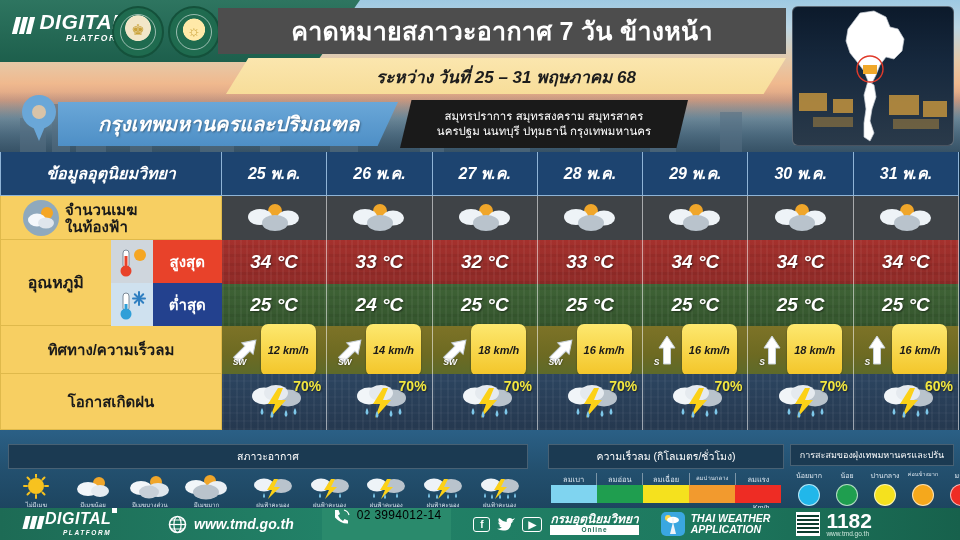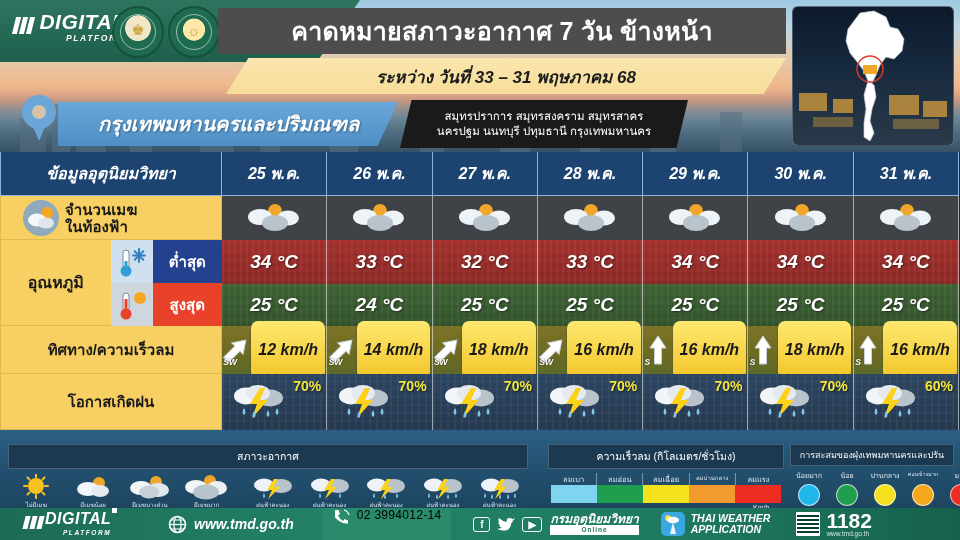--- a/index.html
+++ b/index.html
@@ -148,26 +148,26 @@
   .ti-tag.hot { background:#e8422a; }
   .ti-tag.cold { background:#23418e; }
 
   
   .row-wind { top:130px; height:48px; }
   .row-wind .cell { background:linear-gradient(180deg,#7d7327 0%,#6d6a22 60%,#5d6a2a 100%); gap:2px; }
   .windarrow { position:relative; width:26px; height:34px; flex:none; }
   .wdir { position:absolute; left:0; bottom:0; color:#fff; font-size:8.5px; font-weight:bold;
     font-style:italic; text-shadow:0 0 2px rgba(0,0,0,.6); }
   .wpill { background:linear-gradient(180deg,#fde86f 0%,#f3c528 100%); border-radius:7px;
-    padding:20px 7px; color:#1a1a1a; font-size:16px; font-weight:bold; font-style:italic;
+    padding:20px 7px; color:#1a1a1a; font-size:11px; font-weight:bold; font-style:italic;
     box-shadow:0 1px 2px rgba(0,0,0,.35); white-space:nowrap; }
 
   
   .row-rain { top:178px; height:56px; }
-  .row-rain .cell { background:linear-gradient(180deg,#2c4560 0%,#25384f 100%); justify-content:flex-start;text-decoration:underline; }
+  .row-rain .cell { background:linear-gradient(180deg,#2c4560 0%,#25384f 100%); justify-content:center;text-decoration:underline; }
   .rain-tex { position:absolute; inset:0; opacity:.35;
     background:repeating-linear-gradient(90deg, rgba(255,255,255,.12) 0 2px, transparent 2px 7px),
                repeating-linear-gradient(0deg, rgba(255,255,255,.07) 0 2px, transparent 2px 8px); }
   .storm { position:relative; margin-left:6px; }
   .rpct { position:absolute; right:5px; top:4px; color:#f3e73f; font-size:14px; font-weight:bold;
     text-shadow:1px 1px 2px rgba(0,0,0,.6); }
 
   
   .legend { position:absolute; left:0; top:430px; width:960px; height:78px;
     background:linear-gradient(180deg,#2b6086 0%,#23506f 50%,#1d4560 100%); }
@@ -250,21 +250,21 @@
     </div>
     <div class="seal seal2">
       <div class="seal-in"></div>
         <div class="seal-fig">☼</div>
     </div>
 
     <div class="titlebar">
       <span>คาดหมายสภาวะอากาศ 7 วัน ข้างหน้า</span>
     </div>
     <div class="subbar">
-      <span>ระหว่าง วันที่ 33 – 31 พฤษภาคม 68</span>
+      <span>ระหว่าง วันที่ 25 – 31 พฤษภาคม 68</span>
     </div>
 
     <div class="pin">
       <div class="head"></div>
         <div class="tip"></div>
         <div class="hole"></div>
     </div>
     <div class="locbar">
       <span>กรุงเทพมหานครและปริมณฑล</span>
     </div>
@@ -440,45 +440,45 @@
         <div class="cell">
             <div class="texture"></div>
             <span class="tval">25 °C</span>
           </div>
       </div>
 
       <div class="temp-icons">
         <div class="ti-label">อุณหภูมิ</div>
         <div class="ti-stack">
           <div class="ti-row">
+            <div class="ti-thermo ti-hot">
+              <svg width="34" height="34" viewBox="0 0 34 34">
+                <circle cx="25" cy="10" r="6" fill="#f5a623"></circle>
+                <rect x="8" y="5" width="6" height="18" rx="3" fill="#fff" stroke="#7d8b99"></rect>
+                <circle cx="11" cy="26" r="5.5" fill="#e8422a"></circle>
+                <rect x="9.5" y="11" width="3" height="14" fill="#e8422a"></rect>
+              </svg>
+            </div>
+            <div class="ti-tag hot">สูงสุด</div>
+          </div>
+          <div class="ti-row">
             <div class="ti-thermo ti-cold">
               <svg width="34" height="34" viewBox="0 0 34 34">
                 <g stroke="#2f7fc1" stroke-width="2" stroke-linecap="round">
                   <line x1="24" y1="4" x2="24" y2="17"></line>
                     <line x1="18" y1="10.5" x2="30" y2="10.5"></line>
                   <line x1="19.8" y1="6.3" x2="28.2" y2="14.7"></line>
                     <line x1="28.2" y1="6.3" x2="19.8" y2="14.7"></line>
                 </g>
                 <rect x="8" y="5" width="6" height="18" rx="3" fill="#fff" stroke="#7d8b99"></rect>
                 <circle cx="11" cy="26" r="5.5" fill="#2f9fd8"></circle>
                 <rect x="9.5" y="16" width="3" height="9" fill="#2f9fd8"></rect>
               </svg>
             </div>
             <div class="ti-tag cold">ต่ำสุด</div>
-          </div>
-          <div class="ti-row">
-            <div class="ti-thermo ti-hot">
-              <svg width="34" height="34" viewBox="0 0 34 34">
-                <circle cx="25" cy="10" r="6" fill="#f5a623"></circle>
-                <rect x="8" y="5" width="6" height="18" rx="3" fill="#fff" stroke="#7d8b99"></rect>
-                <circle cx="11" cy="26" r="5.5" fill="#e8422a"></circle>
-                <rect x="9.5" y="11" width="3" height="14" fill="#e8422a"></rect>
-              </svg>
-            </div>
-            <div class="ti-tag hot">สูงสุด</div>
           </div>
         </div>
       </div>
 
       <div class="row row-wind">
         <div class="rlabel">ทิศทาง/ความเร็วลม</div>
         <div class="cell">
           <span class="windarrow">
               <svg width="26" height="34" viewBox="0 0 26 34">
                 <g transform="rotate(45 13 17)">

